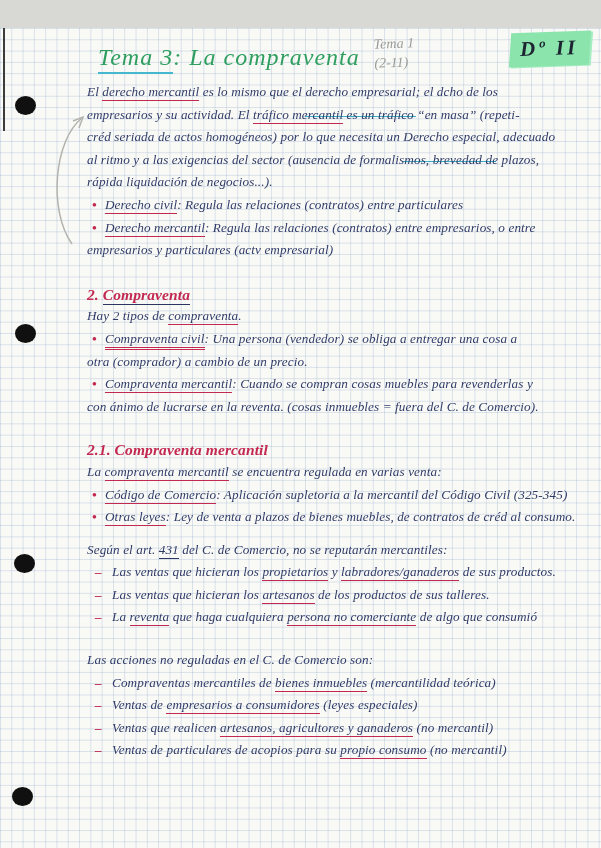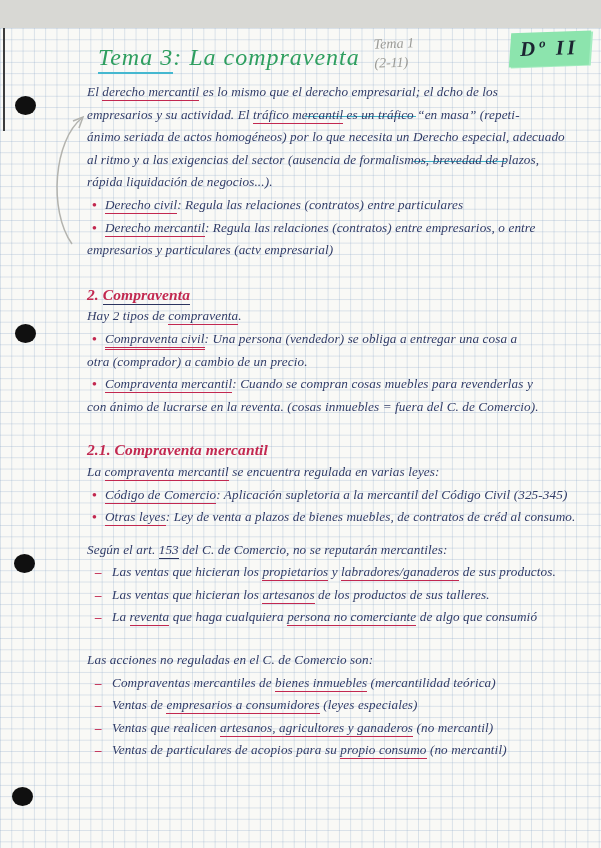--- a/index.html
+++ b/index.html
@@ -80,37 +80,37 @@
     <div>(2-11)</div>
   </div>
 
   <div class="badge">
     <span class="hl"><span class="txt">Dº II</span></span>
   </div>
 
   <div class="notes" id="notes">
       <div class="line"><span class="s-n">El </span><span class="s-ru">derecho mercantil</span><span class="s-n"> es lo mismo que el </span><span class="s-bu">derecho empresarial</span><span class="s-n">; el dcho de los</span></div>
       <div class="line"><span class="s-n">empresarios y su actividad. El </span><span class="s-ru">tráfico mercantil</span><span class="s-n"> es un tráfico “en masa” (repeti-</span></div>
-      <div class="line"><span class="s-n">ánimo seriada de actos homogéneos) por lo que necesita un </span><span class="s-bu">Derecho especial</span><span class="s-n">, adecuado</span></div>
+      <div class="line"><span class="s-n">créd seriada de actos homogéneos) por lo que necesita un </span><span class="s-bu">Derecho especial</span><span class="s-n">, adecuado</span></div>
       <div class="line"><span class="s-n">al ritmo y a las exigencias del sector (ausencia de formalismos, brevedad de plazos,</span></div>
       <div class="line"><span class="s-n">rápida liquidación de negocios...).</span></div>
       <div class="line"><span class="b-dot">•</span><span class="s-ru">Derecho civil</span><span class="s-n">: Regula las relaciones (contratos) entre particulares</span></div>
       <div class="line"><span class="b-dot">•</span><span class="s-ru">Derecho mercantil</span><span class="s-n">: Regula las relaciones (contratos) entre empresarios, o entre</span></div>
       <div class="line"><span class="s-n">empresarios y particulares (actv empresarial)</span></div>
       <div class="line" style="margin-top: 21px;"><span class="s-hr">2. </span><span class="s-hnu">Compraventa</span></div>
       <div class="line"><span class="s-n">Hay 2 tipos de </span><span class="s-ru">compraventa</span><span class="s-n">.</span></div>
       <div class="line"><span class="b-dot">•</span><span class="s-ru2">Compraventa civil</span><span class="s-n">: Una persona (vendedor) se obliga a entregar una cosa a</span></div>
       <div class="line"><span class="s-n">otra (comprador) a cambio de un precio.</span></div>
       <div class="line"><span class="b-dot">•</span><span class="s-ru">Compraventa mercantil</span><span class="s-n">: Cuando se compran cosas muebles para revenderlas y</span></div>
       <div class="line"><span class="s-n">con ánimo de lucrarse en la reventa. (cosas inmuebles = fuera del C. de Comercio).</span></div>
       <div class="line" style="margin-top: 20px;"><span class="s-hr">2.1. Compraventa mercantil</span></div>
-      <div class="line"><span class="s-n">La </span><span class="s-ru">compraventa mercantil</span><span class="s-n"> se encuentra regulada en varias leyes:</span></div>
+      <div class="line"><span class="s-n">La </span><span class="s-ru">compraventa mercantil</span><span class="s-n"> se encuentra regulada en varias venta:</span></div>
       <div class="line"><span class="b-dot">•</span><span class="s-ru">Código de Comercio</span><span class="s-n">: Aplicación supletoria a la mercantil del Código Civil (325-345)</span></div>
       <div class="line"><span class="b-dot">•</span><span class="s-ru">Otras leyes</span><span class="s-n">: Ley de venta a plazos de bienes muebles, de contratos de créd al consumo.</span></div>
-      <div class="line" style="margin-top: 10px;"><span class="s-n">Según el art. </span><span class="s-nu">153</span><span class="s-n"> del C. de Comercio, no se reputarán mercantiles:</span></div>
+      <div class="line" style="margin-top: 10px;"><span class="s-n">Según el art. </span><span class="s-nu">431</span><span class="s-n"> del C. de Comercio, no se reputarán mercantiles:</span></div>
       <div class="line"><span class="b-dash">–</span><span class="s-n">Las ventas que hicieran los </span><span class="s-ru">propietarios</span><span class="s-n"> y </span><span class="s-ru">labradores/ganaderos</span><span class="s-n"> de sus productos.</span></div>
       <div class="line"><span class="b-dash">–</span><span class="s-n">Las ventas que hicieran los </span><span class="s-ru">artesanos</span><span class="s-n"> de los productos de sus talleres.</span></div>
       <div class="line"><span class="b-dash">–</span><span class="s-n">La </span><span class="s-ru">reventa</span><span class="s-n"> que haga cualquiera </span><span class="s-ru">persona no comerciante</span><span class="s-n"> de algo que consumió</span></div>
       <div class="line" style="margin-top: 20px;"><span class="s-n">Las acciones no reguladas en el C. de Comercio son:</span></div>
       <div class="line"><span class="b-dash">–</span><span class="s-n">Compraventas mercantiles de </span><span class="s-ru">bienes inmuebles</span><span class="s-n"> (mercantilidad teórica)</span></div>
       <div class="line"><span class="b-dash">–</span><span class="s-n">Ventas de </span><span class="s-ru">empresarios a consumidores</span><span class="s-n"> (leyes especiales)</span></div>
       <div class="line"><span class="b-dash">–</span><span class="s-n">Ventas que realicen </span><span class="s-ru">artesanos, agricultores y ganaderos</span><span class="s-n"> (no mercantil)</span></div>
       <div class="line"><span class="b-dash">–</span><span class="s-n">Ventas de particulares de acopios para su </span><span class="s-ru">propio consumo</span><span class="s-n"> (no mercantil)</span></div>
     </div>
 

